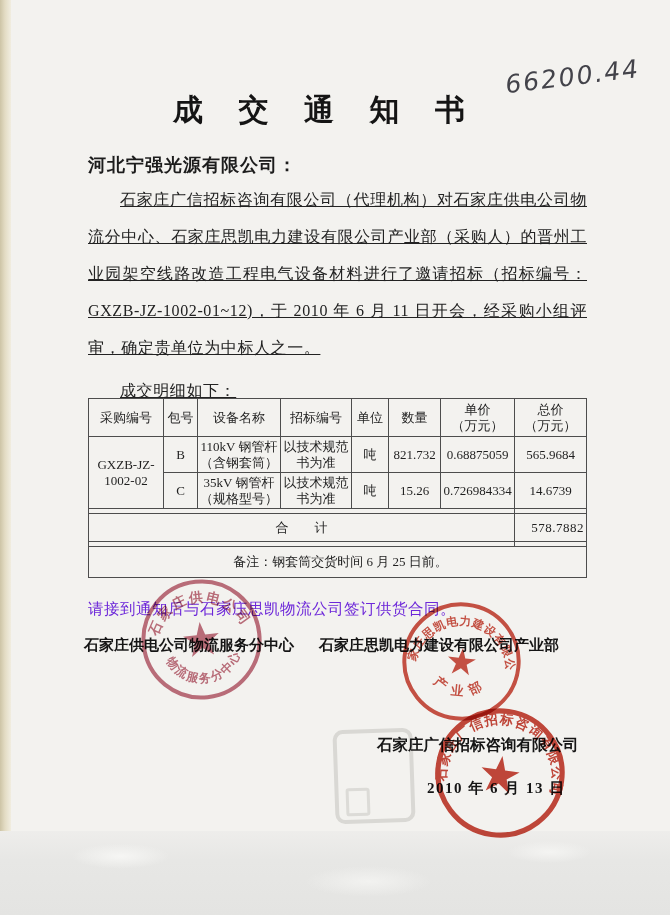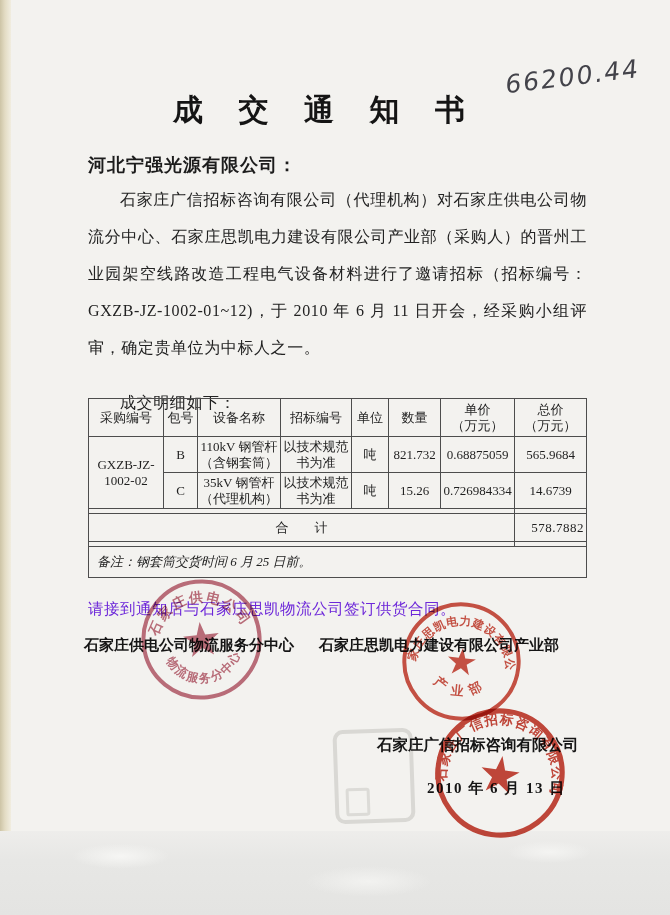--- a/index.html
+++ b/index.html
@@ -41,36 +41,36 @@
     font-size:30px; font-weight:bold; letter-spacing:14px; text-indent:14px;
     color:#141414;
   }
   .recipient {
     position:absolute; left:88px; top:153px;
     font-size:18px; font-weight:bold; letter-spacing:1px; color:#1c1c1c;text-align:right;
   }
   .para {
     position:absolute; left:88px; width:499px;
     font-size:16px; line-height:37px; letter-spacing:0.6px;
-    text-align:justify; color:#222;
+    text-align:justify; color:#222;text-decoration:underline;
   }
   .para1 { top:181px; text-indent:2em; }
-  .para2 { top:384px; text-indent:2em; }
+  .para2 { top:372px; text-indent:2em; }
   .table-wrap { position:absolute; left:88px; top:398px; width:498px; }
   table { width:100%; border-collapse:collapse; font-size:13px; color:#1f1f1f; table-layout:fixed; }
   td, th {
     border:1px solid #4d4d4d; text-align:center; vertical-align:middle;
     padding:1px 2px; font-weight:normal; line-height:16px;
   }
   th { white-space:pre-line; height:38px; }
   tr.data { height:36px; }
   tr.sp td { height:5px; padding:0; }
   tr.total { height:28px; }
   tr.remark { height:31px; }
-  td.remark-cell { text-align:left; padding-left:8px;font-style:italic; }
+  td.remark-cell { text-align:center; padding-left:8px; }
   td.total-value { letter-spacing:0.5px;text-align:right; }
   .contract-note {
     position:absolute; left:88px; top:599px;
     font-size:15.5px; letter-spacing:0.5px; color:#6d28d9;
   }
   .signers {
     position:absolute; left:84px; top:636px; width:499px;
     display:flex; font-weight:bold; font-size:15px; color:#151515;
   }
   .signers .signer-right { margin-left:25px; }
@@ -138,21 +138,21 @@
         <td>B</td>
         <td>110kV 钢管杆（含钢套筒）</td>
         <td>以技术规范书为准</td>
         <td>吨</td>
         <td>821.732</td>
         <td>0.68875059</td>
         <td>565.9684</td>
       </tr>
       <tr class="data">
         <td>C</td>
-        <td>35kV 钢管杆（代理机构）</td>
+        <td>35kV 钢管杆（规格型号）</td>
         <td>以技术规范书为准</td>
         <td>吨</td>
         <td>15.26</td>
         <td>0.726984334</td>
         <td>14.6739</td>
       </tr>
       <tr class="sp">
             <td colspan="7"></td>
             <td></td>
           </tr>

